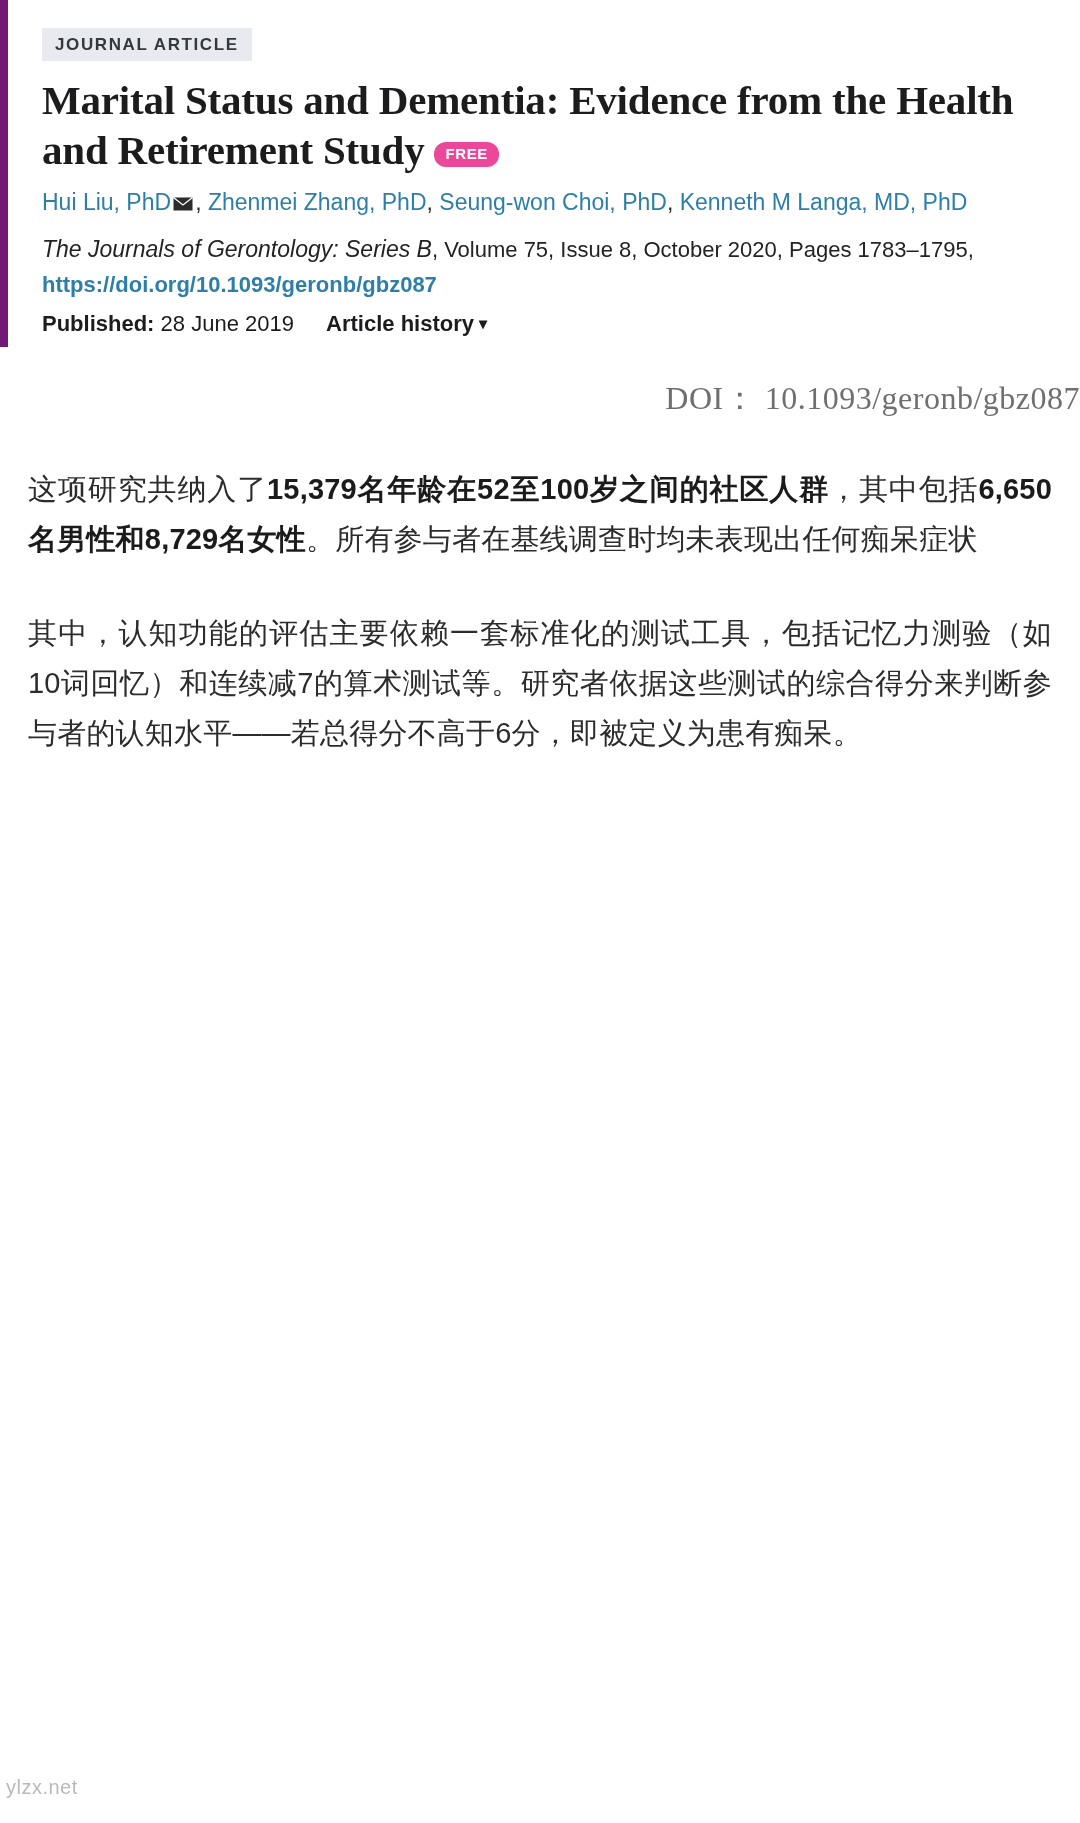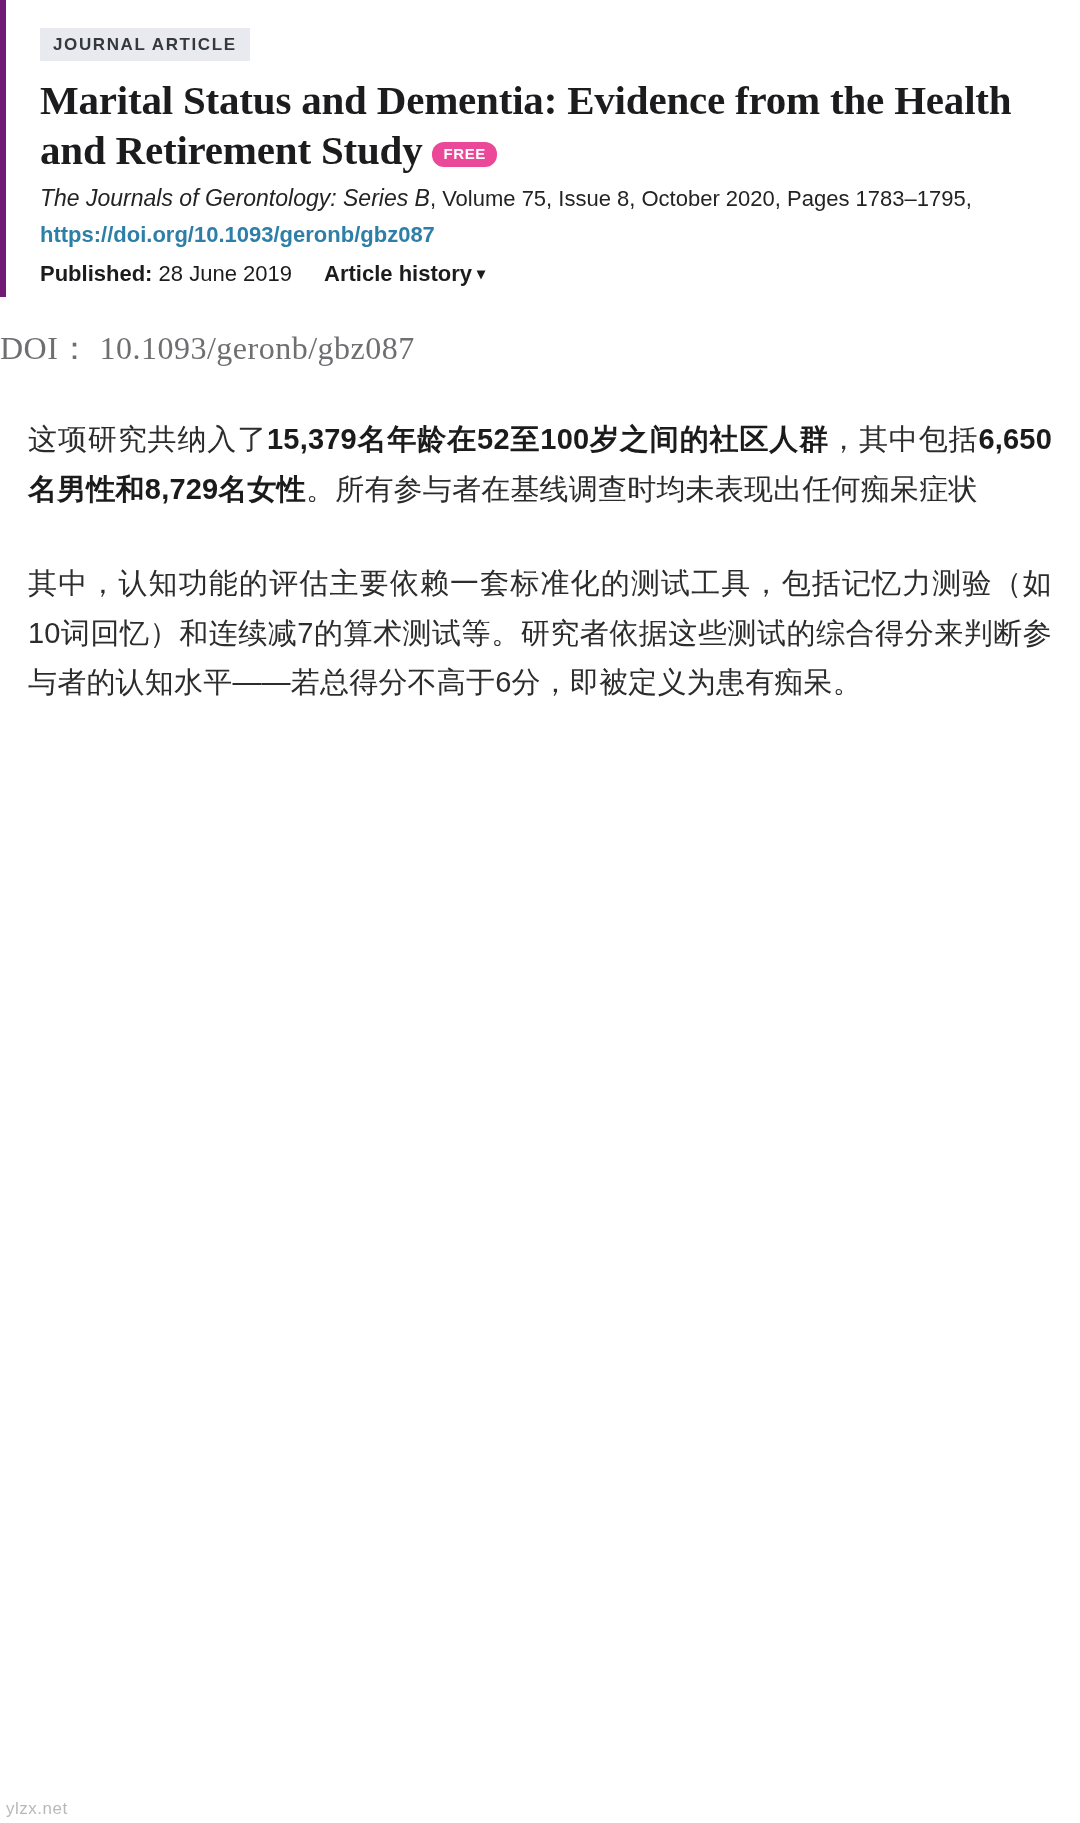--- a/index.html
+++ b/index.html
@@ -13,21 +13,21 @@
     font-family: "Liberation Sans", sans-serif;
     color: #1a1a1a;
     position: relative;
     overflow: hidden;
   }
 
   
   .article-card {
     padding: 28px 34px 10px 34px;
     box-sizing: border-box;
-    border-left: 6px solid #701a75;
+    border-left: 8px solid #701a75;
   }
 
   .badge {
     display: inline-block;
     background: #e8eaef;
     color: #34383f;
     font-size: 17px;
     letter-spacing: 1.6px;
     font-weight: 700;
     padding: 7px 13px 6px 13px;
@@ -110,21 +110,21 @@
     color: #1c1c1e;
   }
   .caret {
     display: inline-block;
     margin-left: 5px;
     font-size: 16px;
     vertical-align: 2px;
   }
 
   .doi-standalone {
-    text-align: left;
+    text-align: right;
     font-family: "Liberation Serif", serif;
     font-size: 32px;
     color: #6f6f72;
     letter-spacing: 0.5px;
     margin: 30px 0 44px 0;
   }
 
   
   .body-copy {
     padding: 0 28px 40px 28px;
@@ -135,37 +135,43 @@
     color: #2c2c2c;
     margin: 0 0 44px 0;
     text-align: justify;
     letter-spacing: 0.2px;
   }
   .body-copy p b { font-weight: 700; color: #1b1b1b; }
 
   .watermark {
     position: absolute;
     left: 6px;
-    bottom: 4px;
-    font-size: 17px;
+    bottom: 24px;
+    font-size: 20px;
     color: #b9b9bb;
     letter-spacing: 0.5px;
   }
 </style>
 </head>
 <body>
 
 <div class="article-card">
 
   <div class="badge">JOURNAL ARTICLE</div>
 
   <h1 class="article-title">
     <span>Marital Status and Dementia: Evidence from the Health and Retirement Study</span><span class="free-tag">FREE</span>
   </h1>
 
+  <div class="authors">
+    <a href="#">Hui Liu, PhD</a><span class="mail-icon"><svg width="20" height="14" viewBox="0 0 20 14">
+          <rect x="0.5" y="0.5" width="19" height="13" fill="#2b2b2b"></rect>
+          <polyline points="0.5,0.5 10,8 19.5,0.5" fill="none" stroke="#ffffff" stroke-width="1.3"></polyline>
+        </svg></span><span>, </span><a href="#">Zhenmei Zhang, PhD</a><span>, </span><a href="#">Seung-won Choi, PhD</a><span>, </span><a href="#">Kenneth M Langa, MD, PhD</a>
+  </div>
 
   <div class="citation">
     <span class="journal">The Journals of Gerontology: Series B</span><span>, Volume 75, Issue 8, October 2020, Pages 1783–1795,</span>
   </div>
 
   <a class="doi-link" href="#">https://doi.org/10.1093/geronb/gbz087</a>
 
   <div class="pub-row">
     <span class="label">Published:</span>
     <span>28 June 2019</span>

